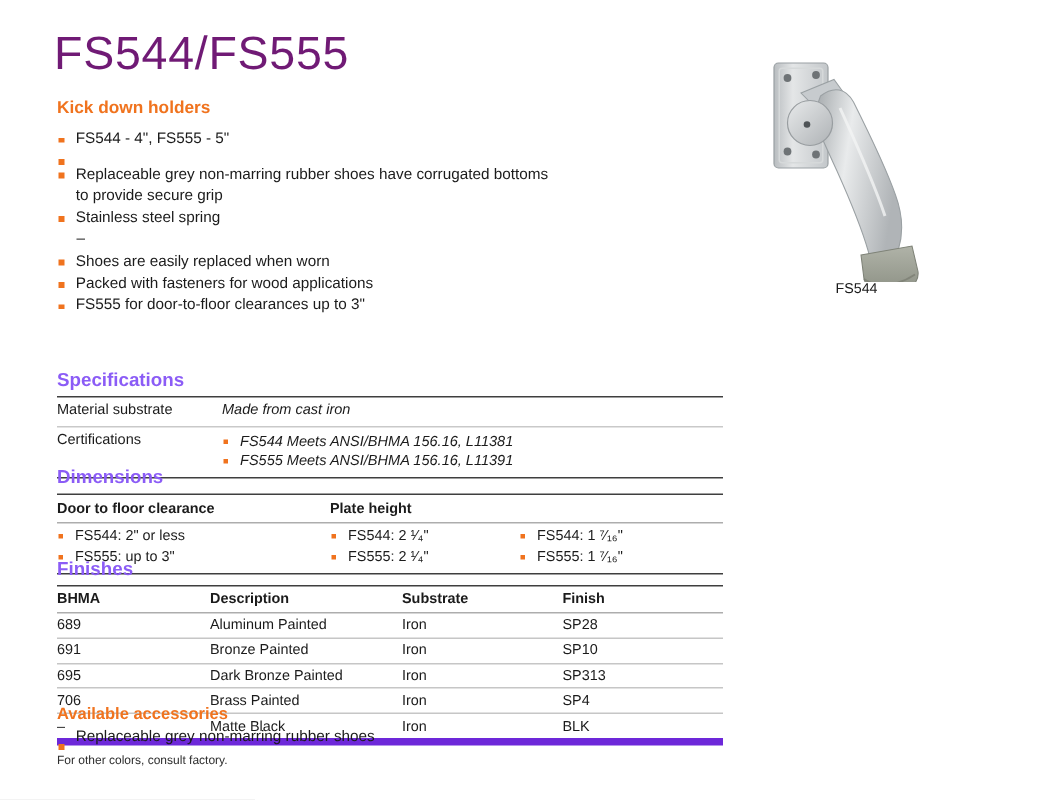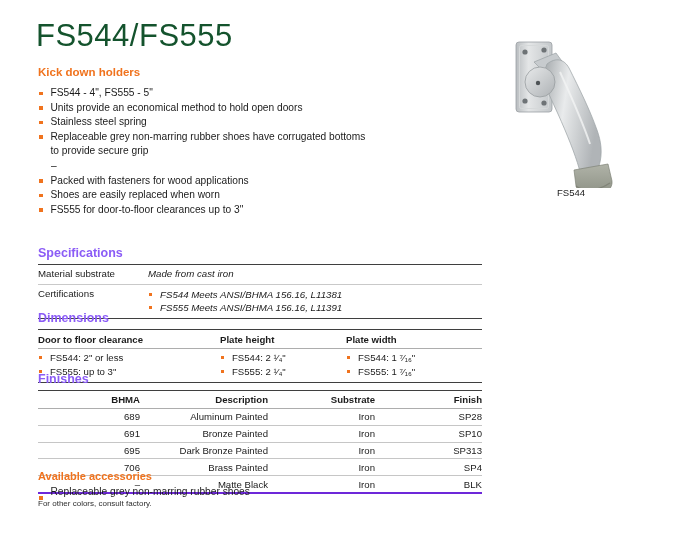--- a/index.html
+++ b/index.html
@@ -11,21 +11,21 @@
     color:#1b1b1b;
     overflow:hidden;
     margin:0 auto;
   }
   .abs{position:absolute;}
 
   
   .title{
     left:36px;top:18px;
     font-size:31px;font-weight:300;letter-spacing:0.5px;
-    color:#14532d;line-height:36px;
+    color:#701a75;line-height:36px;
   }
   .subtitle{
     left:38px;top:66px;
     font-size:11.5px;font-weight:bold;color:#F0731E;
   }
 
   
   .features{
     left:38px;top:86px;width:400px;
     list-style:none;margin:0;padding:0;
@@ -49,21 +49,21 @@
   
   .section{left:38px;width:444px;}
   .spec{top:234px;}
   .dims{top:299px;}
   .fins{top:360px;}
   .acc{top:470px;}
 
   .sec-h{font-size:12.5px;font-weight:bold;margin:12px 0 4px 0;color:#8b5cf6;}
   .tbl{border-top:1.5px solid #3f3f3f;}
   .tbl.dark-bottom{border-bottom:1.5px solid #3f3f3f;}
-  .tbl.gray-bottom{border-bottom:2px solid #6d28d9;text-align:right;}
+  .tbl.gray-bottom{border-bottom:5px solid #6d28d9;}
 
   
   .srow{display:flex;padding:3px 0;font-size:9.7px;line-height:12.5px;}
   .srow.sep{border-bottom:1px solid #c9c9c9;}
   .slabel{flex:0 0 110px;}
   .svalue{flex:1;font-style:italic;}
   .bline{display:flex;align-items:flex-start;line-height:13.8px;}
 
   
   .drow{display:flex;font-size:9.6px;}
@@ -97,41 +97,40 @@
   <div class="abs title">FS544/FS555</div>
   <div class="abs subtitle">Kick down holders</div>
 
   <ul class="abs features">
     <li>
         <span class="mk-sq"></span>
         <span class="tx">FS544 - 4", FS555 - 5"</span>
       </li>
     <li>
         <span class="mk-sq"></span>
-        <span class="tx">Units provide an economical method to hold open doors</span>
-      </li>
-    <li>
-        <span class="mk-sq"></span>
-        <span class="tx">Stainless steel spring</span>
       </li>
     <li>
         <span class="mk-sq"></span>
         <span class="tx">Replaceable grey non-marring rubber shoes have corrugated bottoms
 to provide secure grip</span>
       </li>
     <li>
+        <span class="mk-sq"></span>
+        <span class="tx">Stainless steel spring</span>
+      </li>
+    <li>
         <span class="mk-dash">–</span>
       </li>
     <li>
         <span class="mk-sq"></span>
+        <span class="tx">Shoes are easily replaced when worn</span>
+      </li>
+    <li>
+        <span class="mk-sq"></span>
         <span class="tx">Packed with fasteners for wood applications</span>
-      </li>
-    <li>
-        <span class="mk-sq"></span>
-        <span class="tx">Shoes are easily replaced when worn</span>
       </li>
     <li>
         <span class="mk-sq"></span>
         <span class="tx">FS555 for door-to-floor clearances up to 3"</span>
       </li>
   </ul>
 
   <svg class="abs product" viewBox="0 0 130 168" width="130" height="168">
     <defs>
       <linearGradient id="gPlate" x1="0" y1="0" x2="1" y2="0">
@@ -196,21 +195,20 @@
       </div>
     </div>
   </div>
 
   <div class="abs section dims">
     <h3 class="sec-h">Dimensions</h3>
     <div class="tbl dark-bottom">
       <div class="drow dhead">
         <div class="dc1">Door to floor clearance</div>
         <div class="dc2">Plate height</div>
-        <div class="dc3">Plate width</div>
       </div>
       <div class="dbody">
         <div class="drow">
           <div class="dc1 dcell">
               <span class="mk-sq sm"></span>
               <span>FS544: 2" or less</span>
             </div>
           <div class="dc2 dcell">
               <span class="mk-sq sm"></span>
               <span>FS544: 2 ¹⁄₄"</span>

